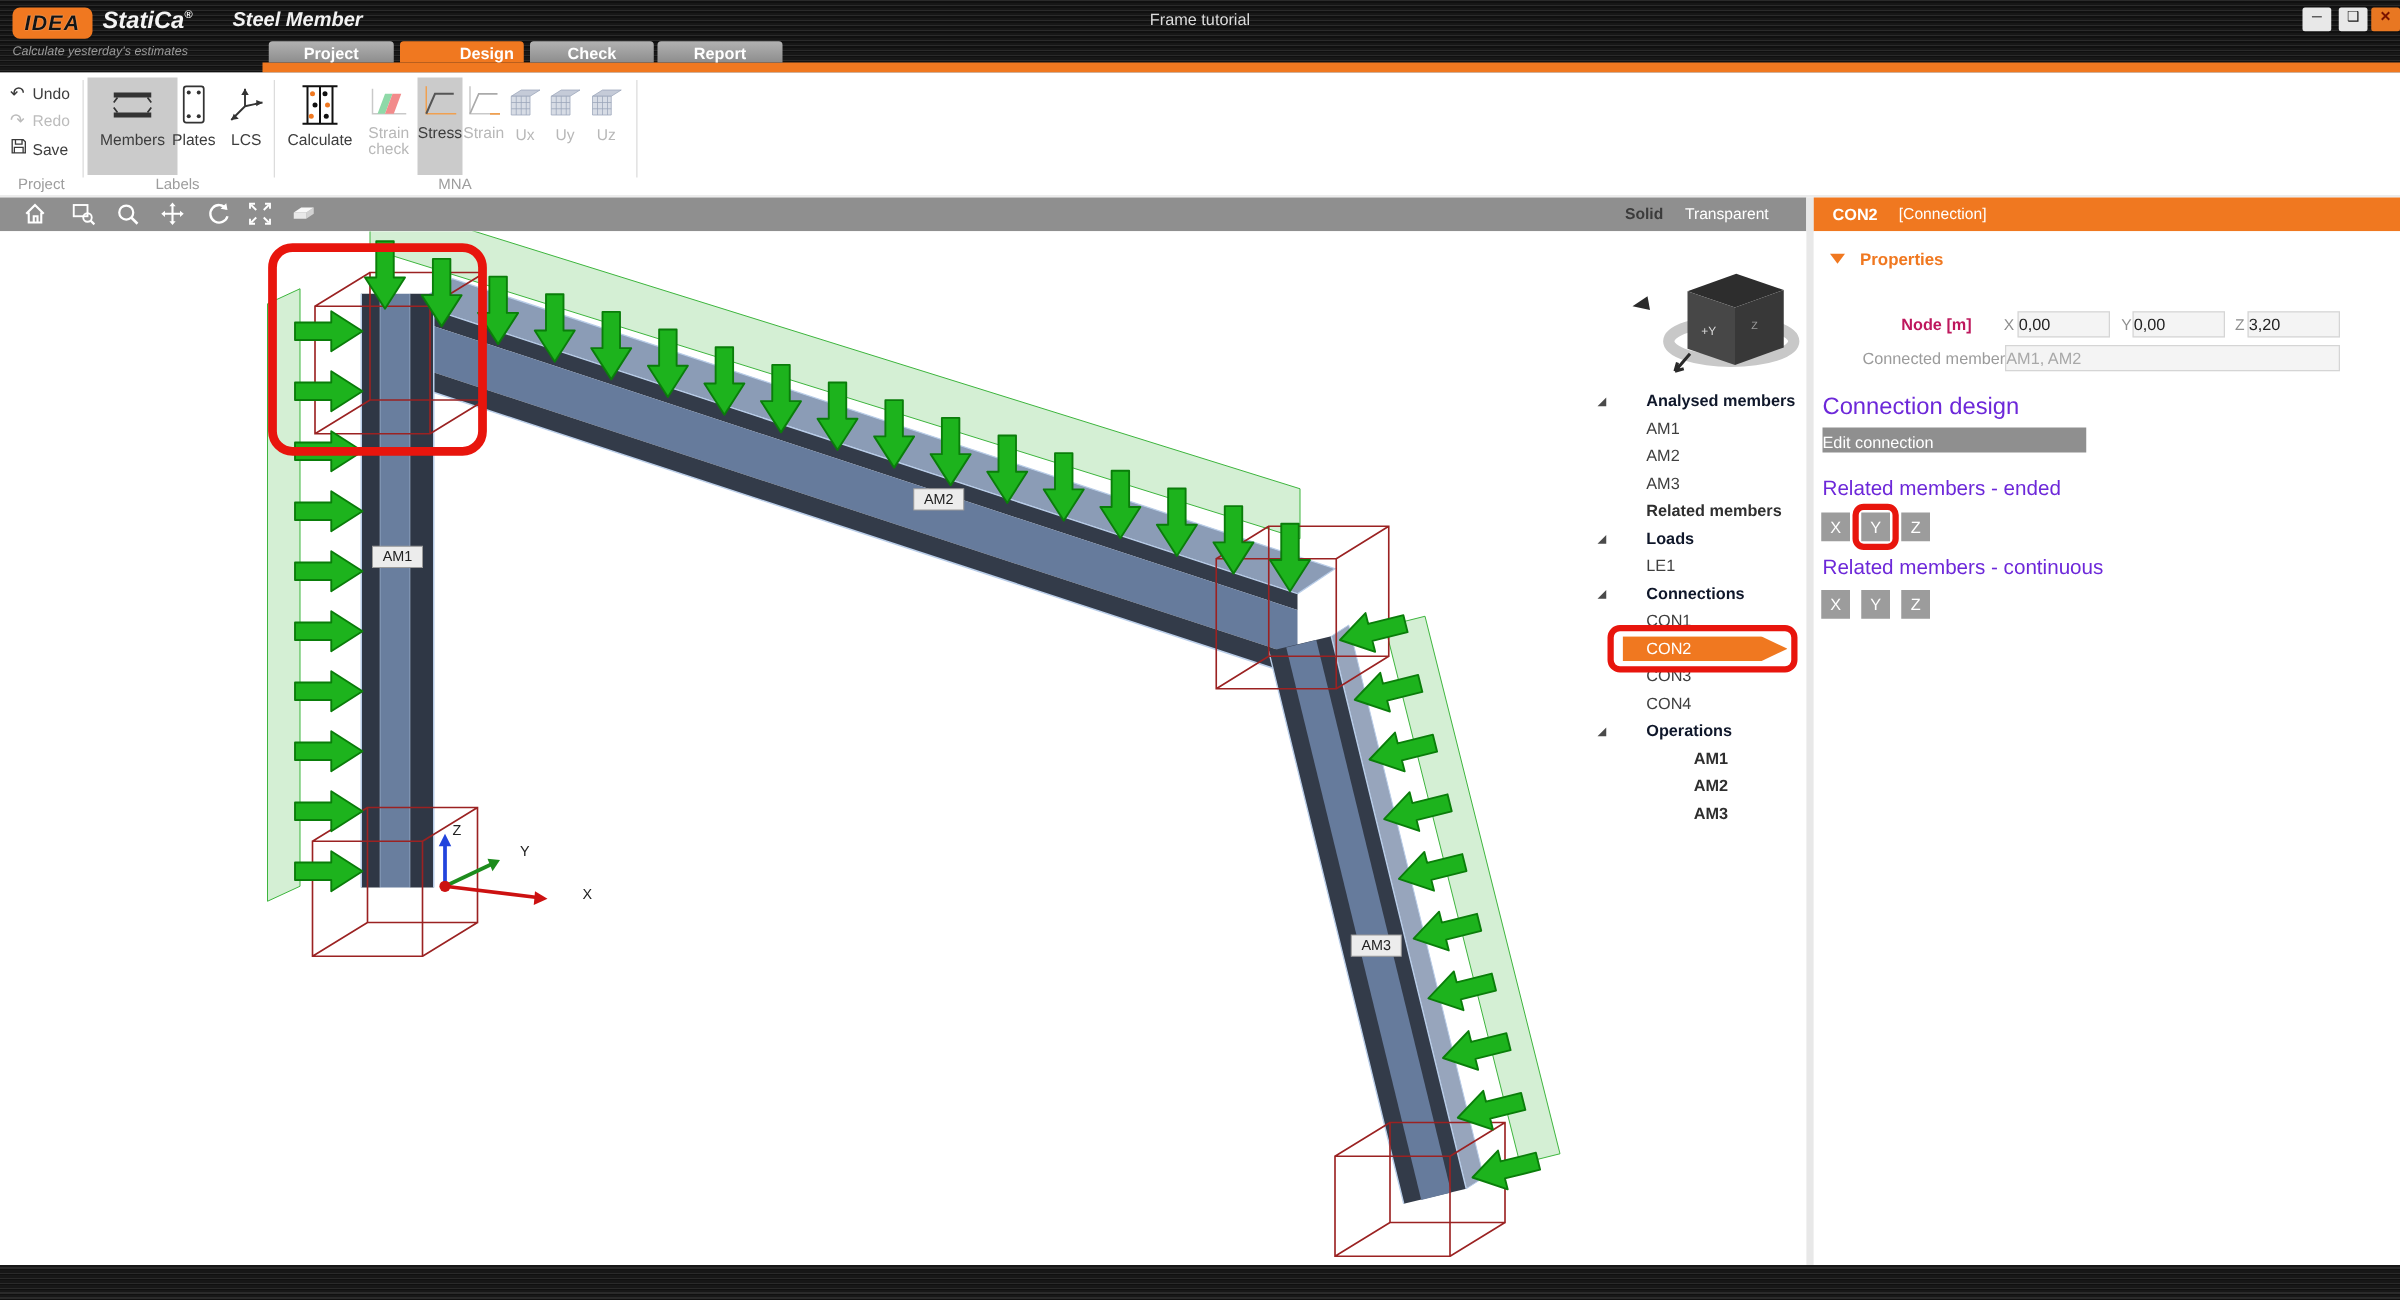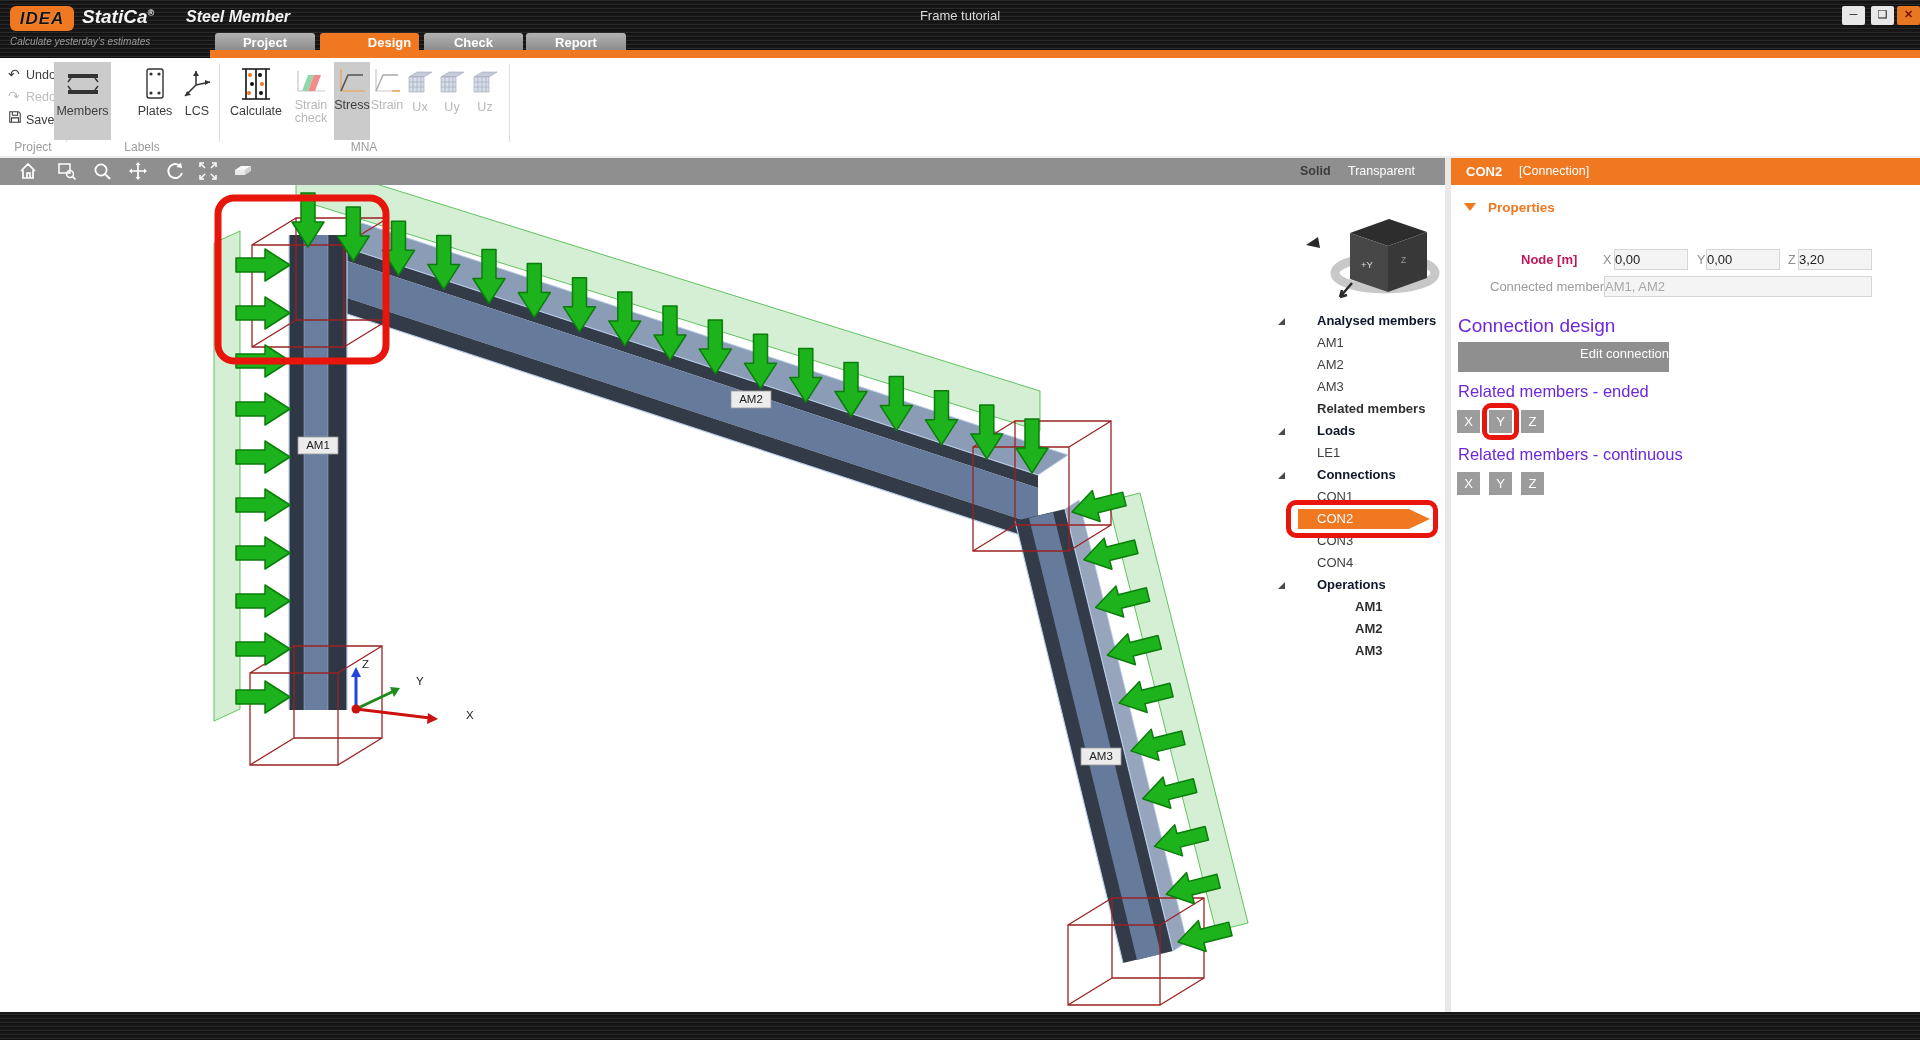--- a/index.html
+++ b/index.html
@@ -78,22 +78,22 @@
   #sec-tri { position:absolute; left:13px; top:18px; width:0; height:0;
     border-left:6px solid transparent; border-right:6px solid transparent; border-top:8px solid #f07820; }
   #sec-title { position:absolute; left:37px; top:15px; color:#f07820; font-weight:bold; font-size:13.5px; }
   .plabel { position:absolute; color:#be185d; font-weight:bold;padding-left:31px; }
   .pgray { position:absolute; color:#9b9b9b; }
   .axlab { position:absolute; color:#8e8e8e; font-size:12.5px; }
   .pinput { position:absolute; height:21px; background:#f4f4f4; border:1px solid #d5d5d5;
     font-size:13px; color:#222; padding-left:0; font-family:"Liberation Sans",sans-serif; }
   .pinput.dim { color:#a8a8a8; }
   .pheading { position:absolute; left:7px; color:#6d28d9; }
-  #edit-btn { position:absolute; left:7px; top:157px; width:211px; height:30px; background:#8f8f8f;
-    color:#fff; text-align:right; line-height:23px; font-size:13px; }
+  #edit-btn { position:absolute; left:7px; top:157px; width:211px; height:20px; background:#8f8f8f;
+    color:#fff; text-align:left; line-height:23px; font-size:13px; }
   .xyzbtn { position:absolute; width:23px; height:23px; background:#9c9c9c; color:#fff;
     text-align:center; line-height:23px; font-size:13px; }
   #y-ring { position:absolute; left:31px; top:218px; width:37px; height:37px;
     border:5px solid #e8150d; border-radius:9px; }
 
   
   #bottombar { position:absolute; left:0; top:1012px; width:1920px; height:28px; background:#1b1b1b;
     background-image:repeating-linear-gradient(0deg,#101010 0 1px,#2a2a2a 1px 2px,#171717 2px 4px); }
 
   .load-arrow { fill:#1db31d; stroke:#0a7d0a; stroke-width:1.5; stroke-linejoin:round; }
@@ -126,21 +126,21 @@
 
   <div id="ribbon">
     <div class="smallbtn" style="top:8px"><span class="ic">↶</span><span>Undo</span></div>
     <div class="smallbtn dis" style="top:30px"><span class="ic">↷</span><span>Redo</span></div>
     <div class="smallbtn" style="top:52px"><span class="ic"><svg width="14" height="14" viewBox="0 0 16 16">
             <path d="M2,2 h10 l2,2 v10 h-12 z M5,2 v4 h6 v-4 M4,9 h8 v5 h-8 z" fill="none" stroke="#3a3a3a" stroke-width="1.2"></path>
           </svg></span><span>Save</span></div>
     <div class="glabel" style="left:0;width:66px">Project</div>
     <div class="rsep" style="left:66px"></div>
 
-    <div class="tile sel" style="left:54px;width:57px">
+    <div class="tile sel" style="left:70px;width:72px">
       <svg class="ticon" width="40" height="34" viewBox="0 0 40 34">
         <rect x="5" y="7" width="30" height="4" fill="#333"></rect>
           <rect x="5" y="23" width="30" height="4" fill="#333"></rect>
         <path d="M8,11 l-3,4 M32,11 l3,4 M8,23 l-3,-4 M32,23 l3,-4" stroke="#333" stroke-width="1.4" fill="none"></path>
       </svg>
       <div class="tlabel">Members</div>
     </div>
     <div class="tile" style="left:132px;width:46px">
       <svg class="ticon" width="26" height="34" viewBox="0 0 26 34">
         <rect x="5" y="2" width="16" height="29" rx="2" fill="none" stroke="#333" stroke-width="1.4"></rect>

